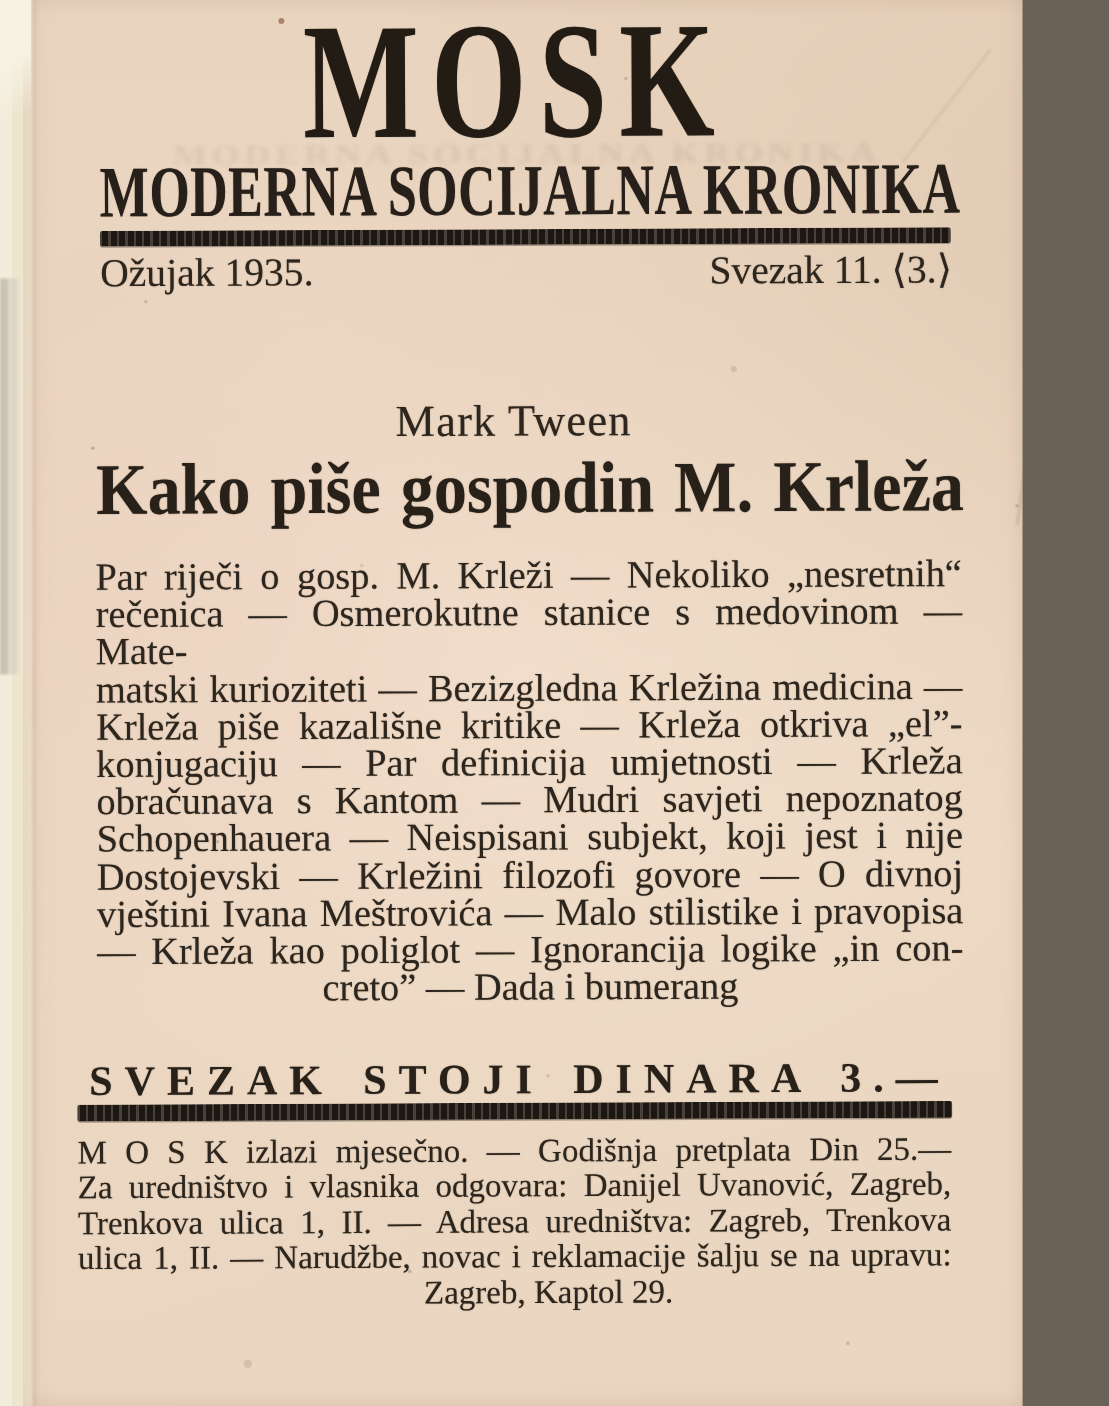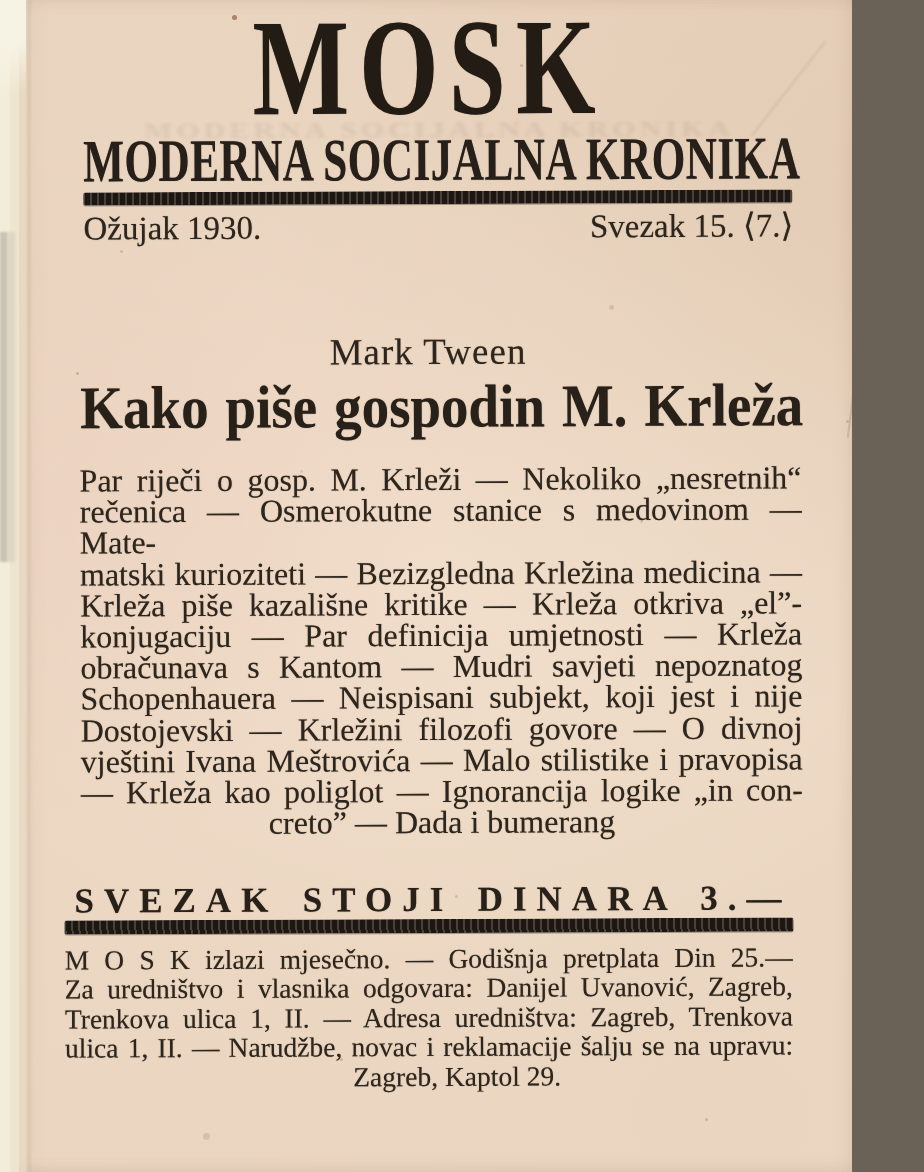--- a/index.html
+++ b/index.html
@@ -99,22 +99,22 @@
       <span class="big inked">MOSK</span>
     </div>
 
     <div class="subtitle-wrap">
       <span class="big inked">MODERNA SOCIJALNA KRONIKA</span>
     </div>
 
     <div class="rule1 rule-tex"></div>
 
     <div class="issue-row inked">
-      <span>Ožujak 1930.</span>
-      <span>Svezak 15. ⟨7.⟩</span>
+      <span>Ožujak 1935.</span>
+      <span>Svezak 11. ⟨3.⟩</span>
     </div>
 
     <div class="author inked">Mark Tween</div>
 
     <div class="title-wrap">
       <div class="title inked">Kako piše gospodin M. Krleža</div>
     </div>
 
     <div class="summary inked">
       <div class="ln">Par riječi o gosp. M. Krleži — Nekoliko „nesretnih“</div>

